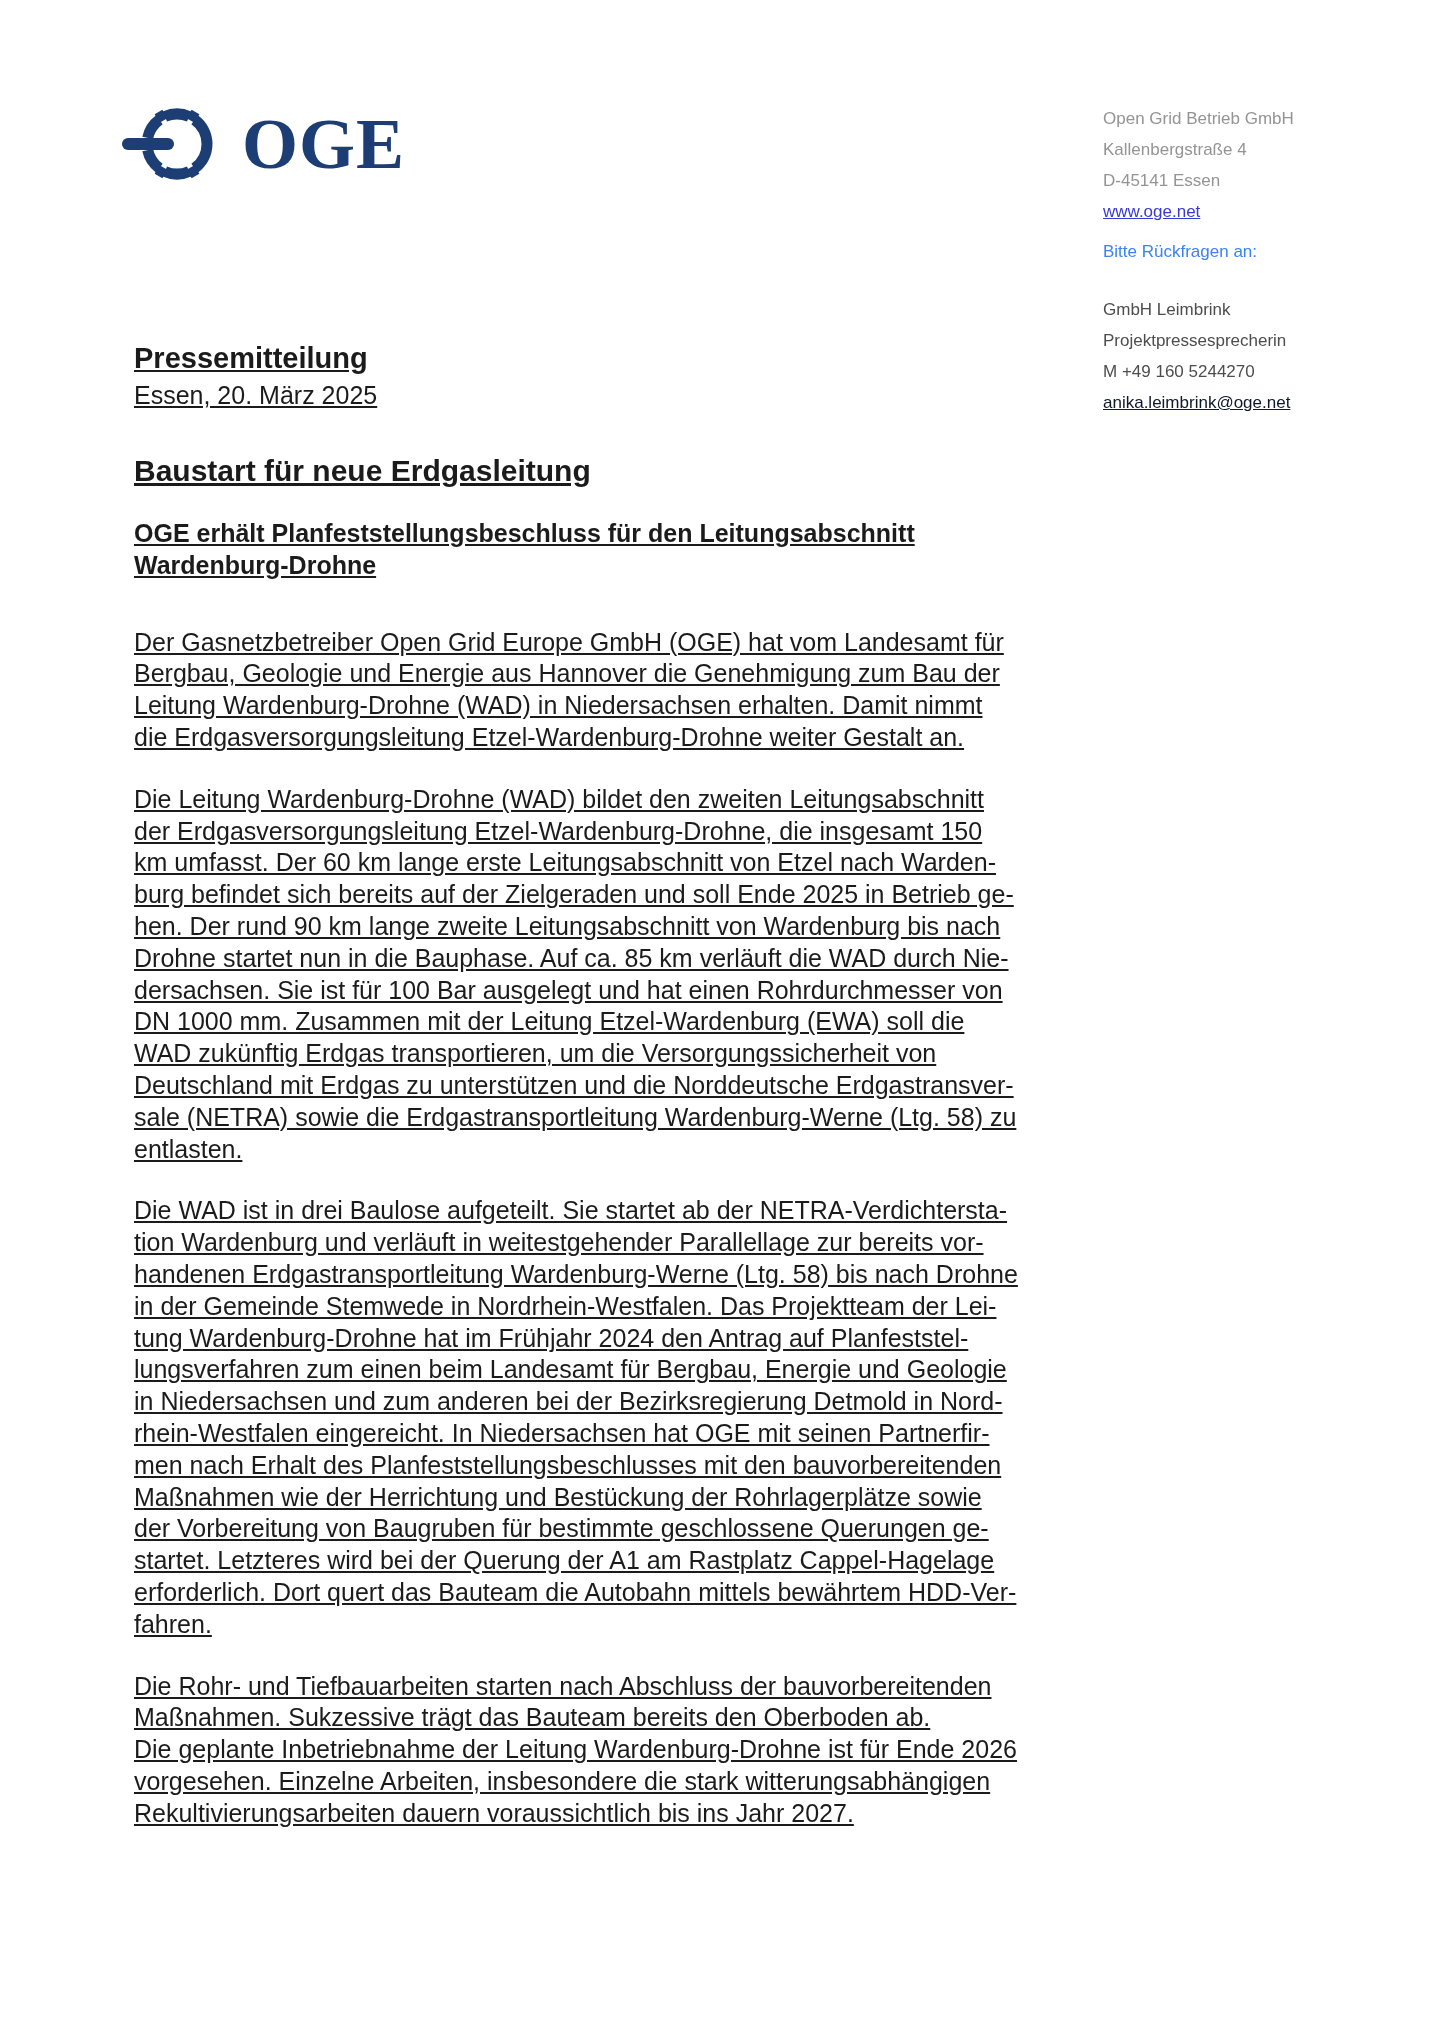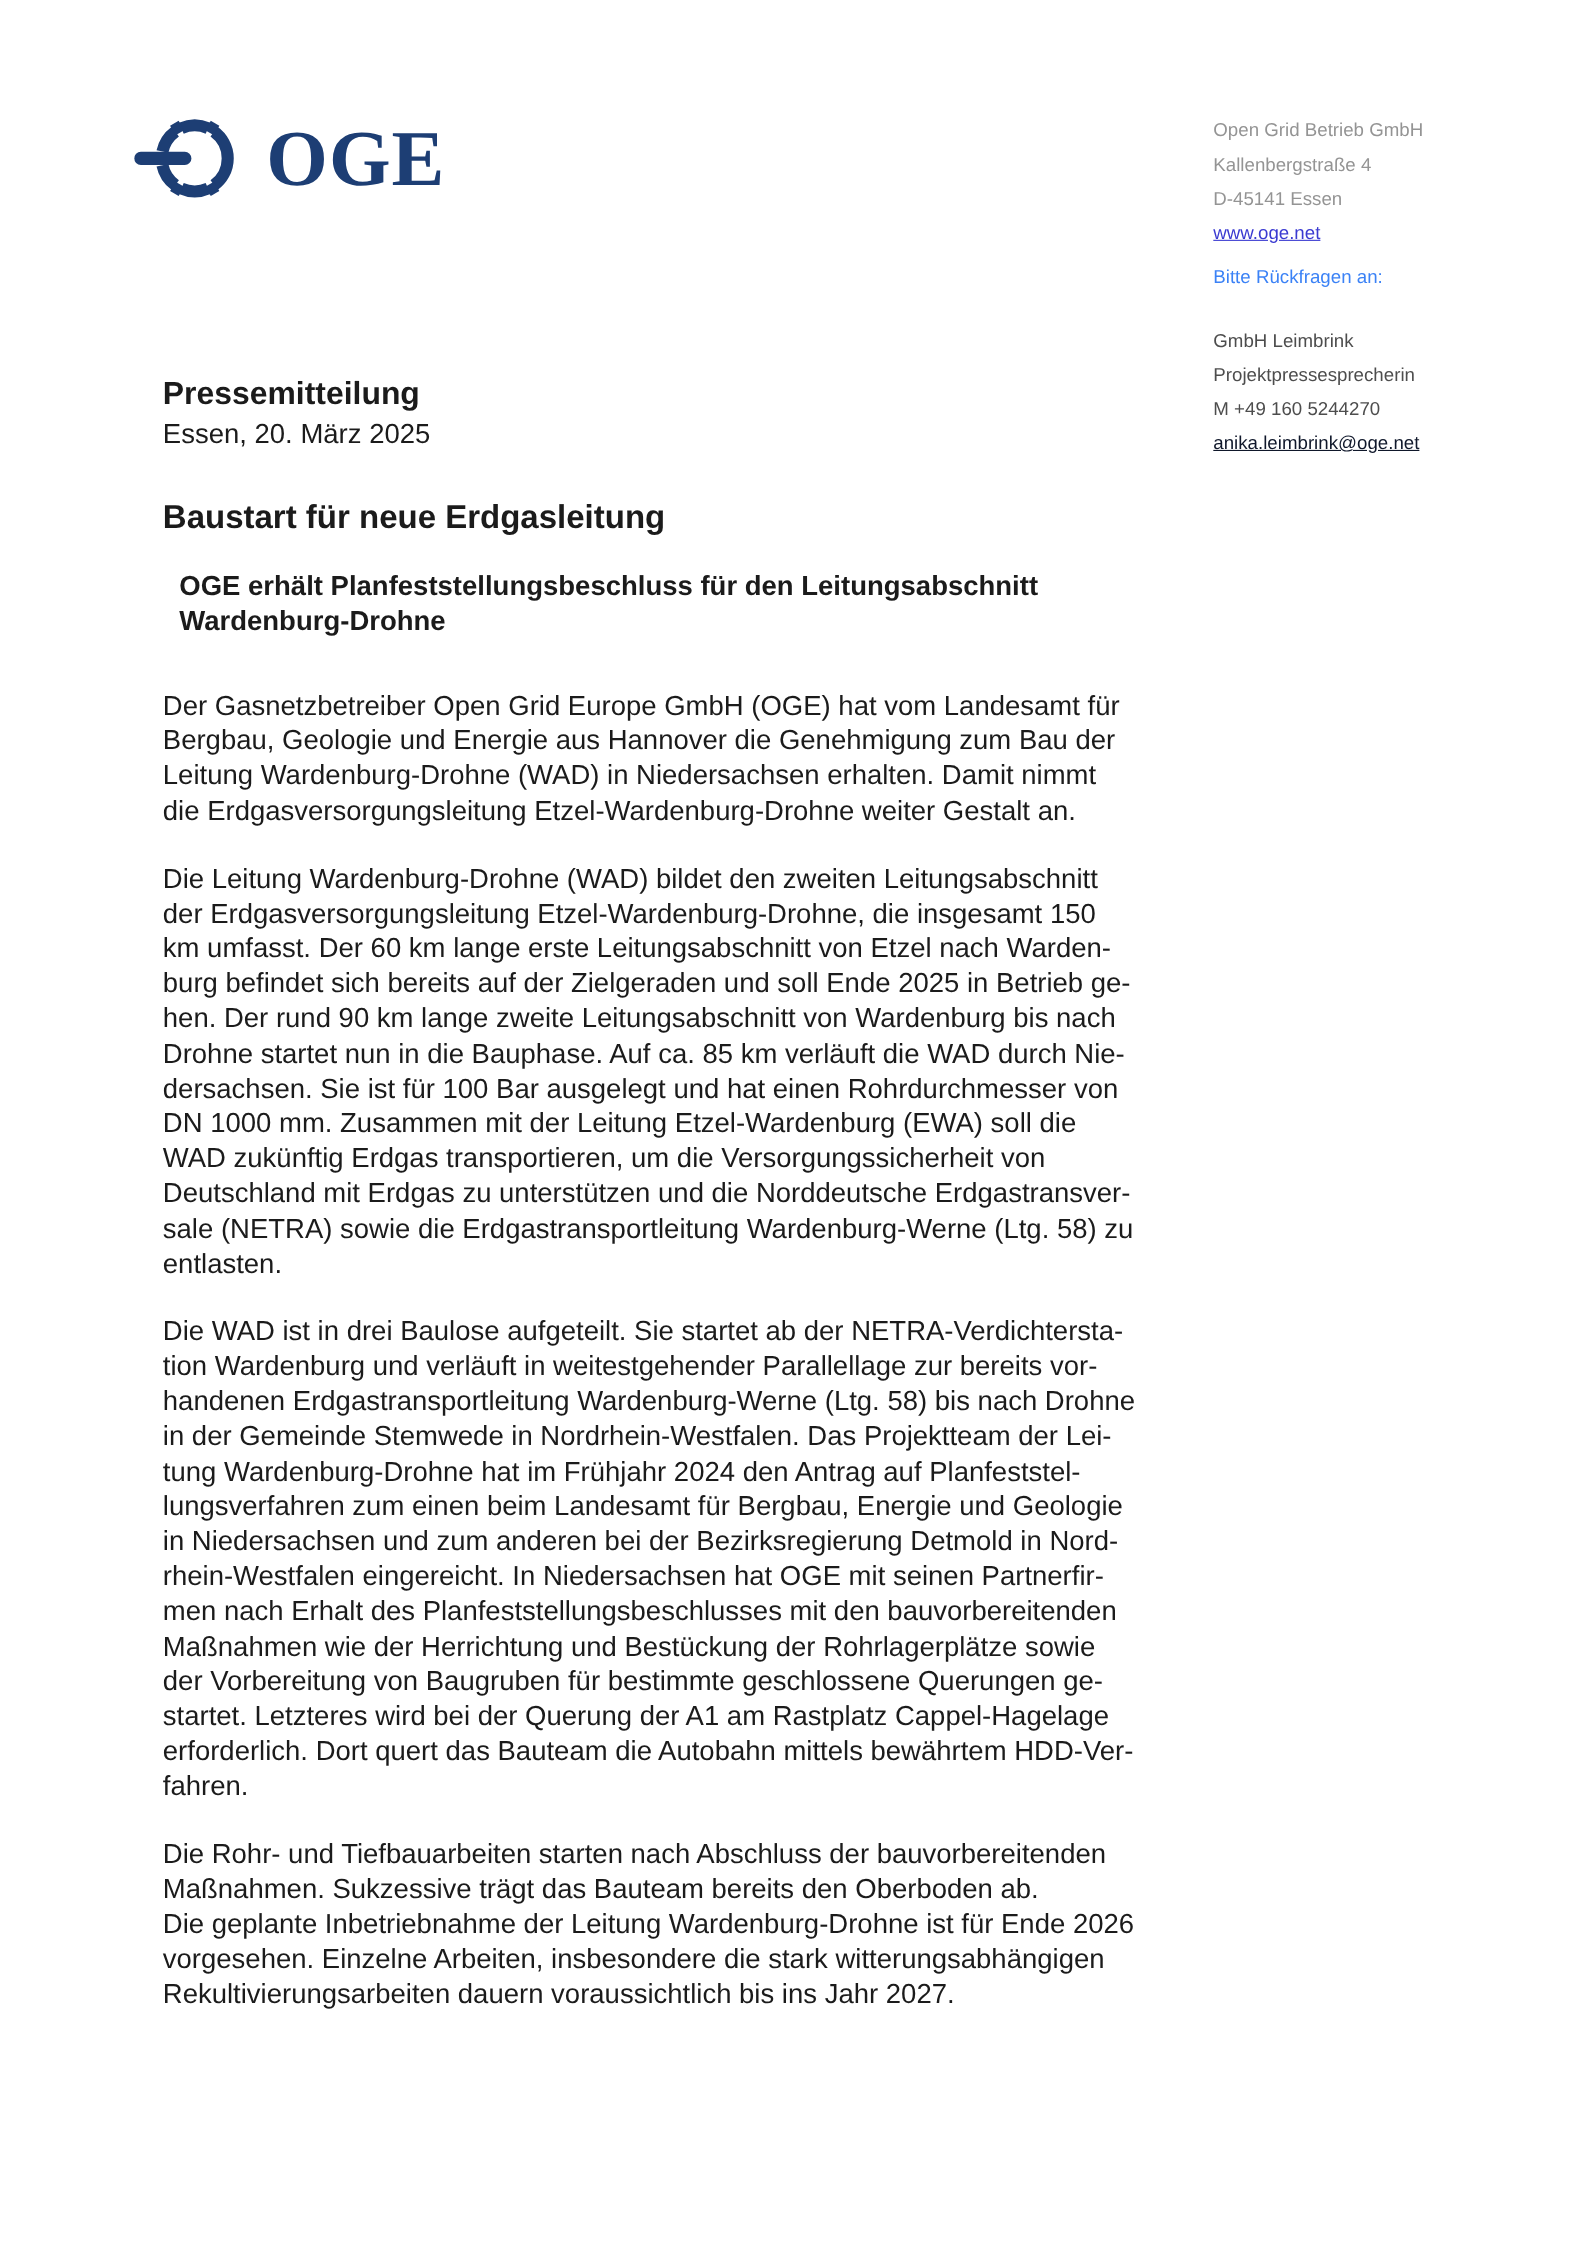--- a/index.html
+++ b/index.html
@@ -28,27 +28,27 @@
   .contact {
     position: absolute; left: 1103px; top: 103px; width: 300px;
     font-size: 17px; line-height: 31px;
   }
   .contact .addr { color: #949494; }
   .contact .inquiries { color: #3b82f6; margin-top: 9px; }
   .contact .person-block { color: #4d4d4d; margin-top: 27px; }
   .contact a { text-decoration: underline; cursor: pointer; }
 
   
-  .content { position: absolute; left: 148px; top: 341px; width: 965px; }
+  .content { position: absolute; left: 134px; top: 341px; width: 965px; text-decoration: underline; }
   .doc-title { font-size: 29px; font-weight: bold; margin: 0; line-height: 34px; }
   .dateline { font-size: 25px; line-height: 31px; margin-top: 5px; }
   .headline { font-size: 30px; font-weight: bold; line-height: 32px; margin: 44px 0 0 0; }
   .subheadline {
     font-size: 25px; font-weight: bold; line-height: 31.8px;
-    margin: 31px 0 0 15px; white-space: pre-line;
+    margin: 31px 0 0 0; white-space: pre-line;
   }
   .para {
     font-size: 25px; line-height: 31.8px; margin: 30px 0 0 0;
     white-space: pre-line;
   }
   .para.first { margin-top: 45px; }
 </style>
 </head>
 <body>
 

